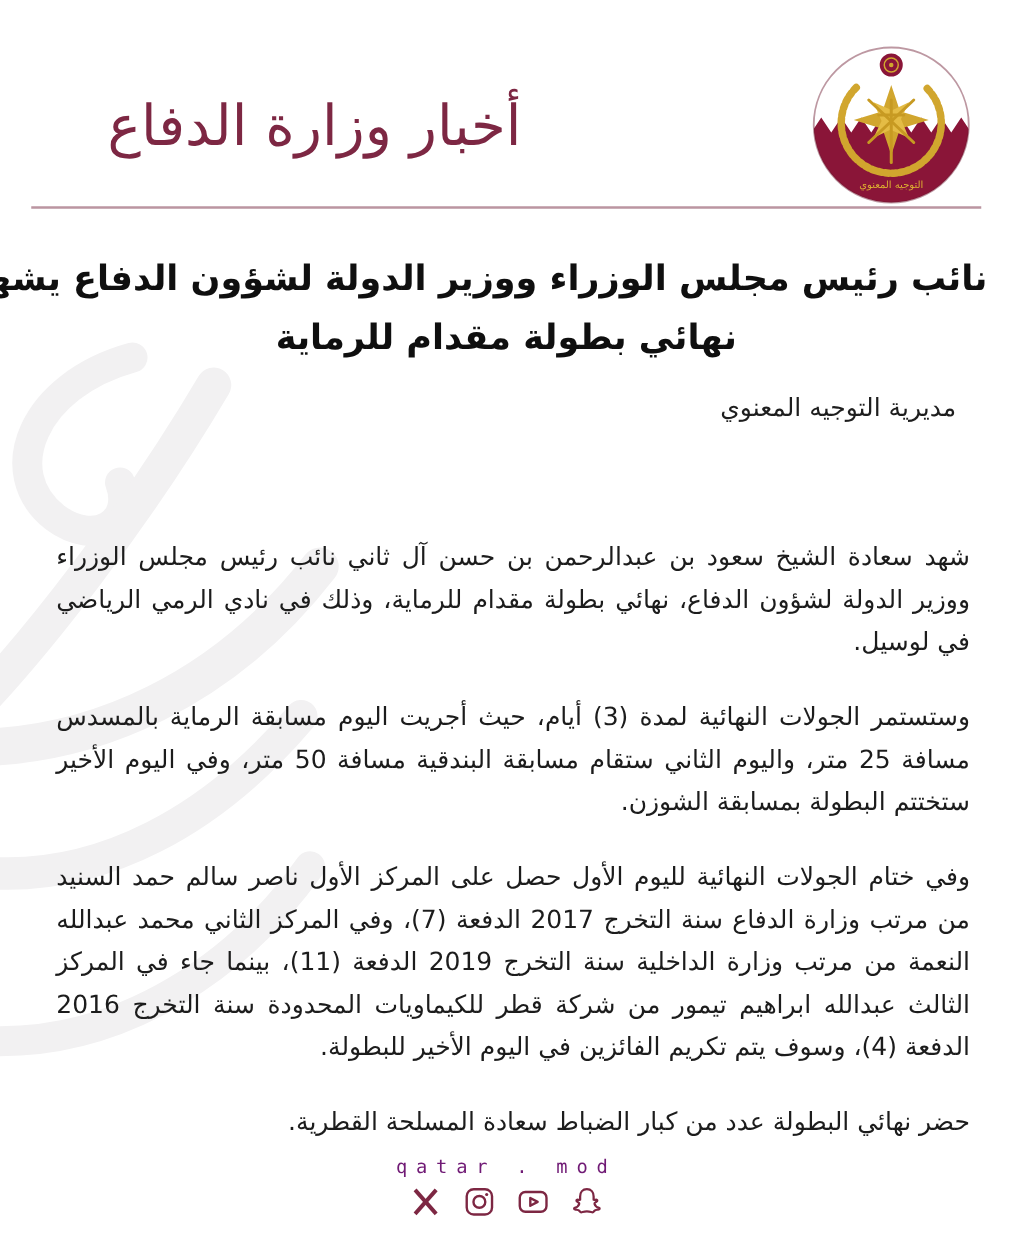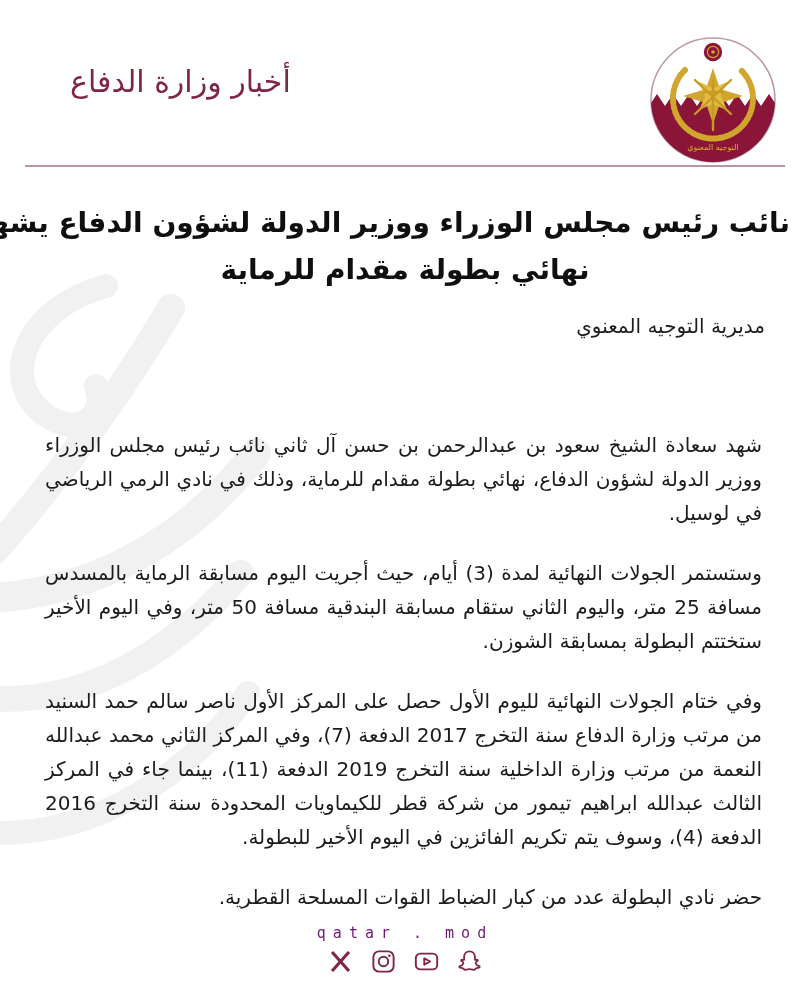--- a/index.html
+++ b/index.html
@@ -4,40 +4,40 @@
 <style>
   html,body{margin:0;padding:0;background:#fff;}
   .page{
     position:relative;width:810px;height:990px;background:#ffffff;
     overflow:hidden;font-family:"DejaVu Sans",sans-serif;
   }
   
   .watermark{position:absolute;left:-44px;top:268px;z-index:0;pointer-events:none;}
   
   .mast-title{
-    position:absolute;left:70px;top:44px;z-index:1;
-    font-size:30px;font-weight:400;color:#7d2743;direction:rtl;white-space:nowrap;
+    position:absolute;left:86px;top:44px;z-index:1;
+    font-size:45px;font-weight:400;color:#7d2743;direction:rtl;white-space:nowrap;
   }
   .logo{position:absolute;top:36px;right:33px;width:128px;height:128px;z-index:1;}
   .divider{position:absolute;top:165px;left:25px;right:25px;border-top:2px solid #bb95a1;z-index:1;}
   
   .headline{
     position:absolute;top:176px;left:20px;right:20px;z-index:1;
     text-align:center;direction:rtl;color:#0f0f0f;
     font-size:28px;font-weight:bold;line-height:47px;
   }
   .headline span{display:block;white-space:nowrap;}
   
   .meta{
     position:absolute;top:309px;right:45px;z-index:1;text-align:right;direction:rtl;
     font-size:20px;line-height:35px;color:#1e1e1e;
   }
   
   .bodytext{
-    position:absolute;top:428px;left:45px;right:48px;z-index:1;direction:rtl;
+    position:absolute;top:428px;left:45px;right:34px;z-index:1;direction:rtl;
     font-size:20px;line-height:34px;color:#1c1c1c;text-align:justify;
   }
   .bodytext p{margin:0 0 26px 0;}
   
   .footer{position:absolute;left:0;right:0;top:924px;z-index:1;text-align:center;}
   .handle{
     font-family:"DejaVu Sans Mono",monospace;font-size:15px;letter-spacing:7px;
     color:#701a75;display:block;
   }
   .social-row{margin-top:6px;display:flex;justify-content:center;align-items:center;gap:16px;}
@@ -105,21 +105,21 @@
   </h2>
 
   <div class="meta">
     <div>مديرية التوجيه المعنوي</div>
   </div>
 
   <div class="bodytext">
     <p>شهد سعادة الشيخ سعود بن عبدالرحمن بن حسن آل ثاني نائب رئيس مجلس الوزراء ووزير الدولة لشؤون الدفاع، نهائي بطولة مقدام للرماية، وذلك في نادي الرمي الرياضي في لوسيل.</p>
     <p>وستستمر الجولات النهائية لمدة (3) أيام، حيث أجريت اليوم مسابقة الرماية بالمسدس مسافة 25 متر، واليوم الثاني ستقام مسابقة البندقية مسافة 50 متر، وفي اليوم الأخير ستختتم البطولة بمسابقة الشوزن.</p>
     <p>وفي ختام الجولات النهائية لليوم الأول حصل على المركز الأول ناصر سالم حمد السنيد من مرتب وزارة الدفاع سنة التخرج 2017 الدفعة (7)، وفي المركز الثاني محمد عبدالله النعمة من مرتب وزارة الداخلية سنة التخرج 2019 الدفعة (11)، بينما جاء في المركز الثالث عبدالله ابراهيم تيمور من شركة قطر للكيماويات المحدودة سنة التخرج 2016 الدفعة (4)، وسوف يتم تكريم الفائزين في اليوم الأخير للبطولة.</p>
-    <p>حضر نادي البطولة عدد من كبار الضباط القوات المسلحة القطرية.</p>
+    <p>حضر نهائي البطولة عدد من كبار الضباط سعادة المسلحة القطرية.</p>
   </div>
 
   <div class="footer">
     <span class="handle">qatar . mod</span>
     <div class="social-row">
       <span class="icon">
         <svg viewBox="0 0 24 24" fill="none" stroke="#7d2743" stroke-width="2.8">
           <line x1="4.5" y1="3.5" x2="19.5" y2="20.5"></line>
           <line x1="19.5" y1="3.5" x2="4.5" y2="20.5"></line>
         </svg>

